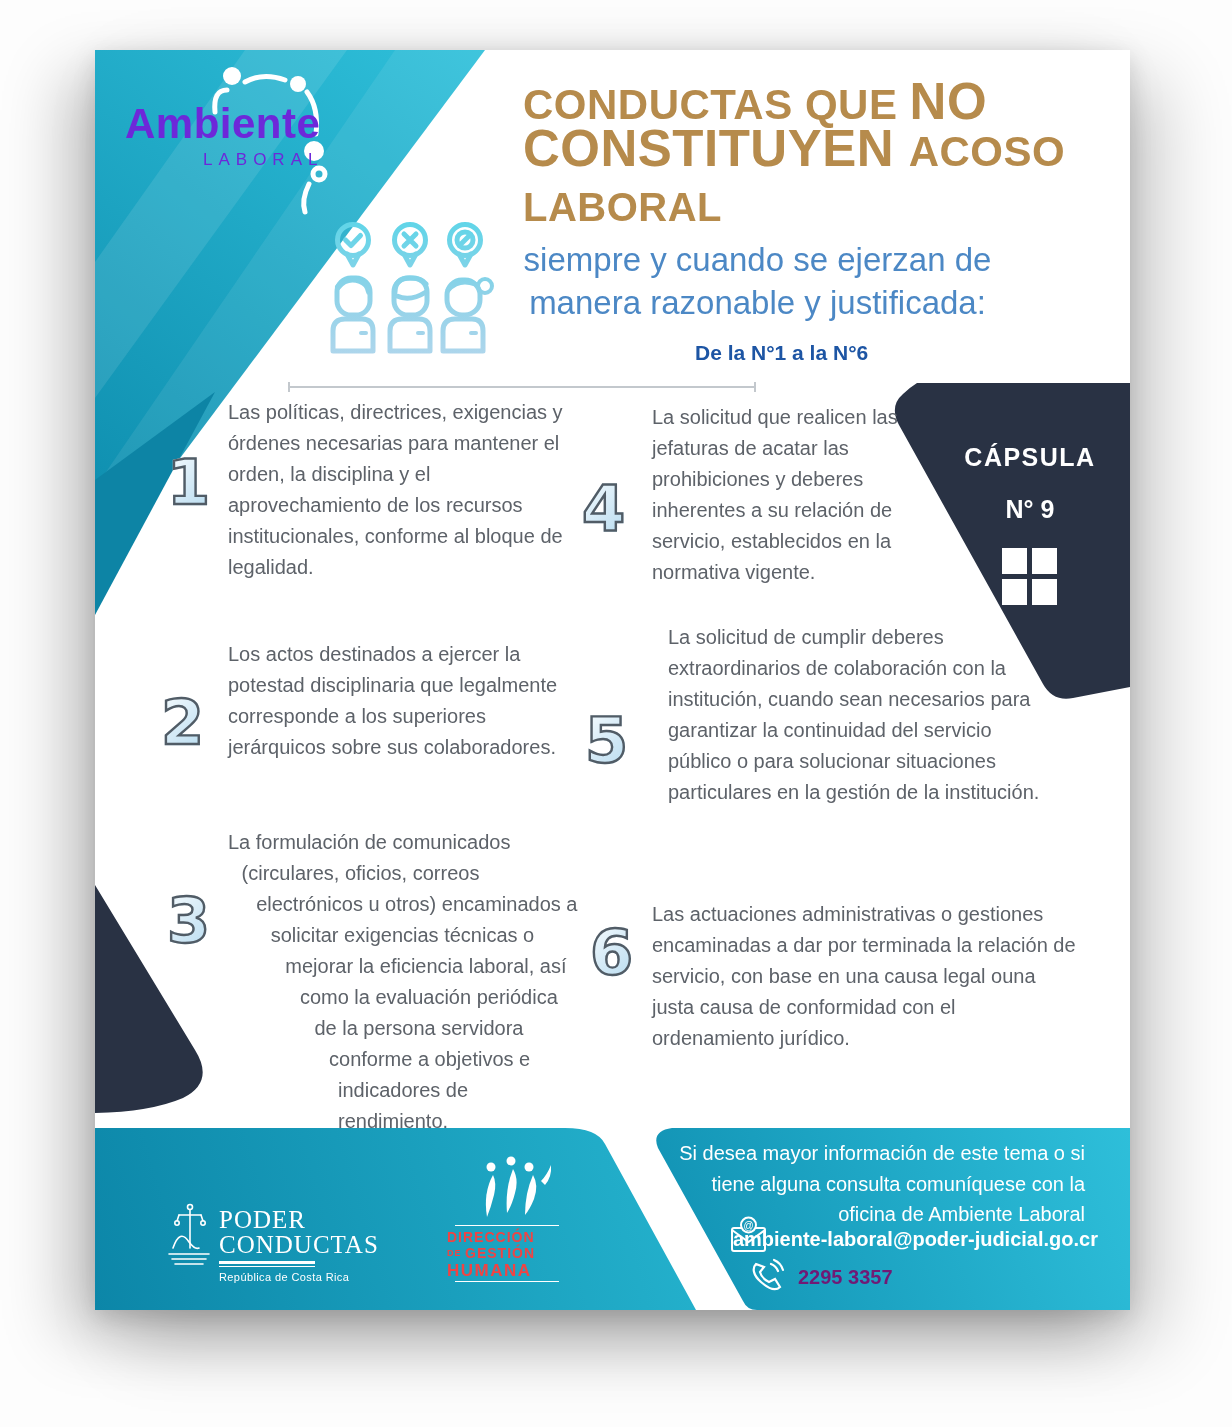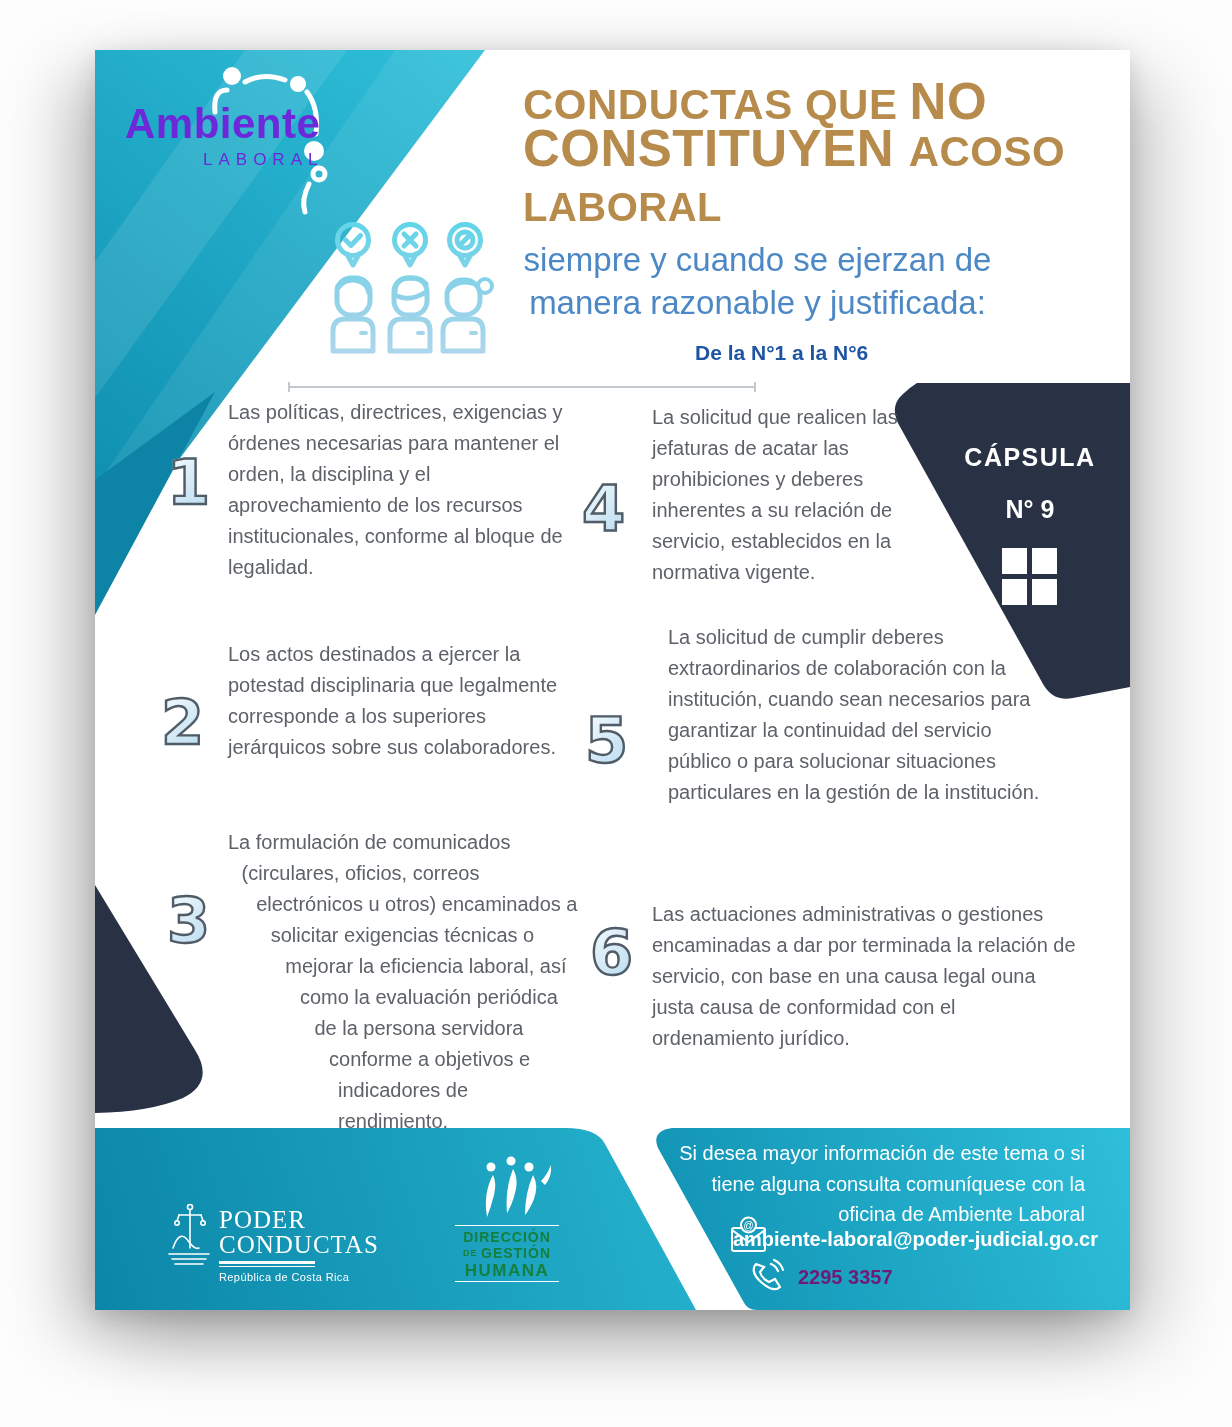--- a/index.html
+++ b/index.html
@@ -49,21 +49,21 @@
     shape-outside:polygon(0 22%,100% 100%,0 100%);shape-margin:14px;}
 
   
   .pj-text{left:124px;top:1157px;color:#fff;font-family:"Liberation Serif",serif;}
   .pj-text .l1,.pj-text .l2{font-size:25px;letter-spacing:1px;line-height:25px;}
   .pj-rules{margin-top:4px;width:96px;}
   .pj-rules div{background:#fff;height:3px;margin-bottom:2px;}
   .pj-rules div+div{height:1px;}
   .pj-text .l3{font-family:"Liberation Sans",sans-serif;font-size:11px;margin-top:4px;letter-spacing:.4px;}
 
-  .dgh-text{left:352px;top:1175px;width:120px;text-align:center;color:#15803d;}
+  .dgh-text{left:352px;top:1175px;width:120px;color:#ef4444;}
   .dgh-rule{height:1px;background:#fff;margin:0 8px;}
   .dgh-l1{font-size:14px;font-weight:700;letter-spacing:1px;margin-top:3px;}
   .dgh-l2{font-size:14px;font-weight:700;letter-spacing:1px;}
   .dgh-l2 .de{font-size:9px;vertical-align:2px;}
   .dgh-l3{font-size:17px;font-weight:700;letter-spacing:1.5px;}
 
   .info-line{color:#fff;font-size:20px;font-weight:400;white-space:nowrap;text-align:right;right:45px;}
   .info-email{color:#fff;font-size:20px;font-weight:700;right:32px;white-space:nowrap;text-align:right;}
   .info-phone{color:#701a75;font-size:20px;font-weight:700;left:703px;top:1216px;}
 </style>

